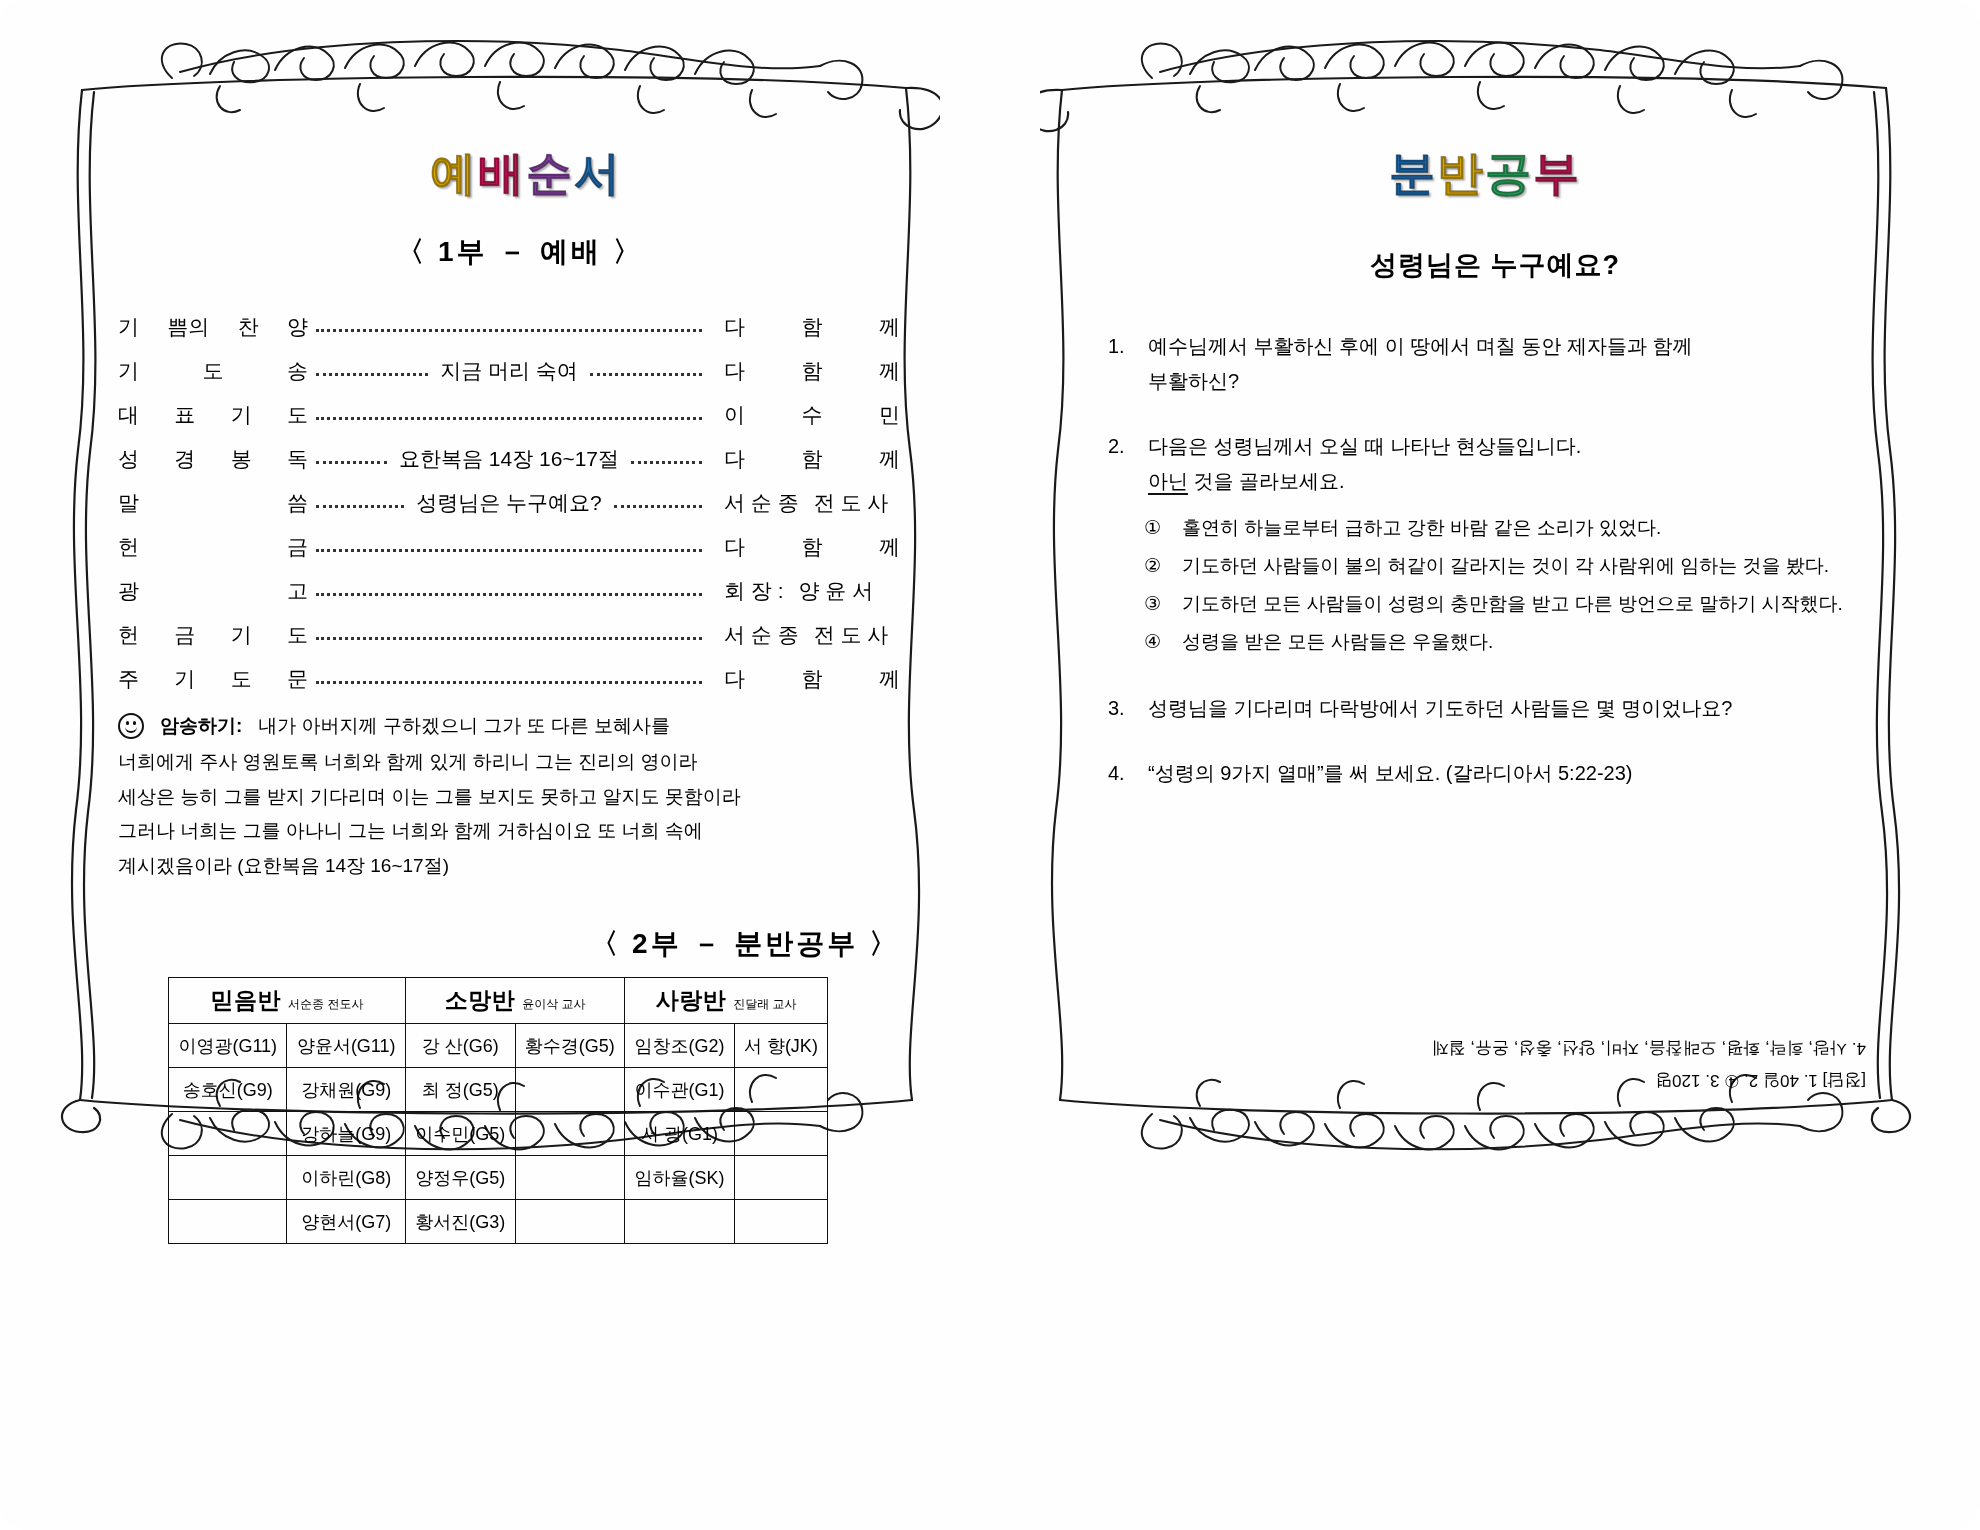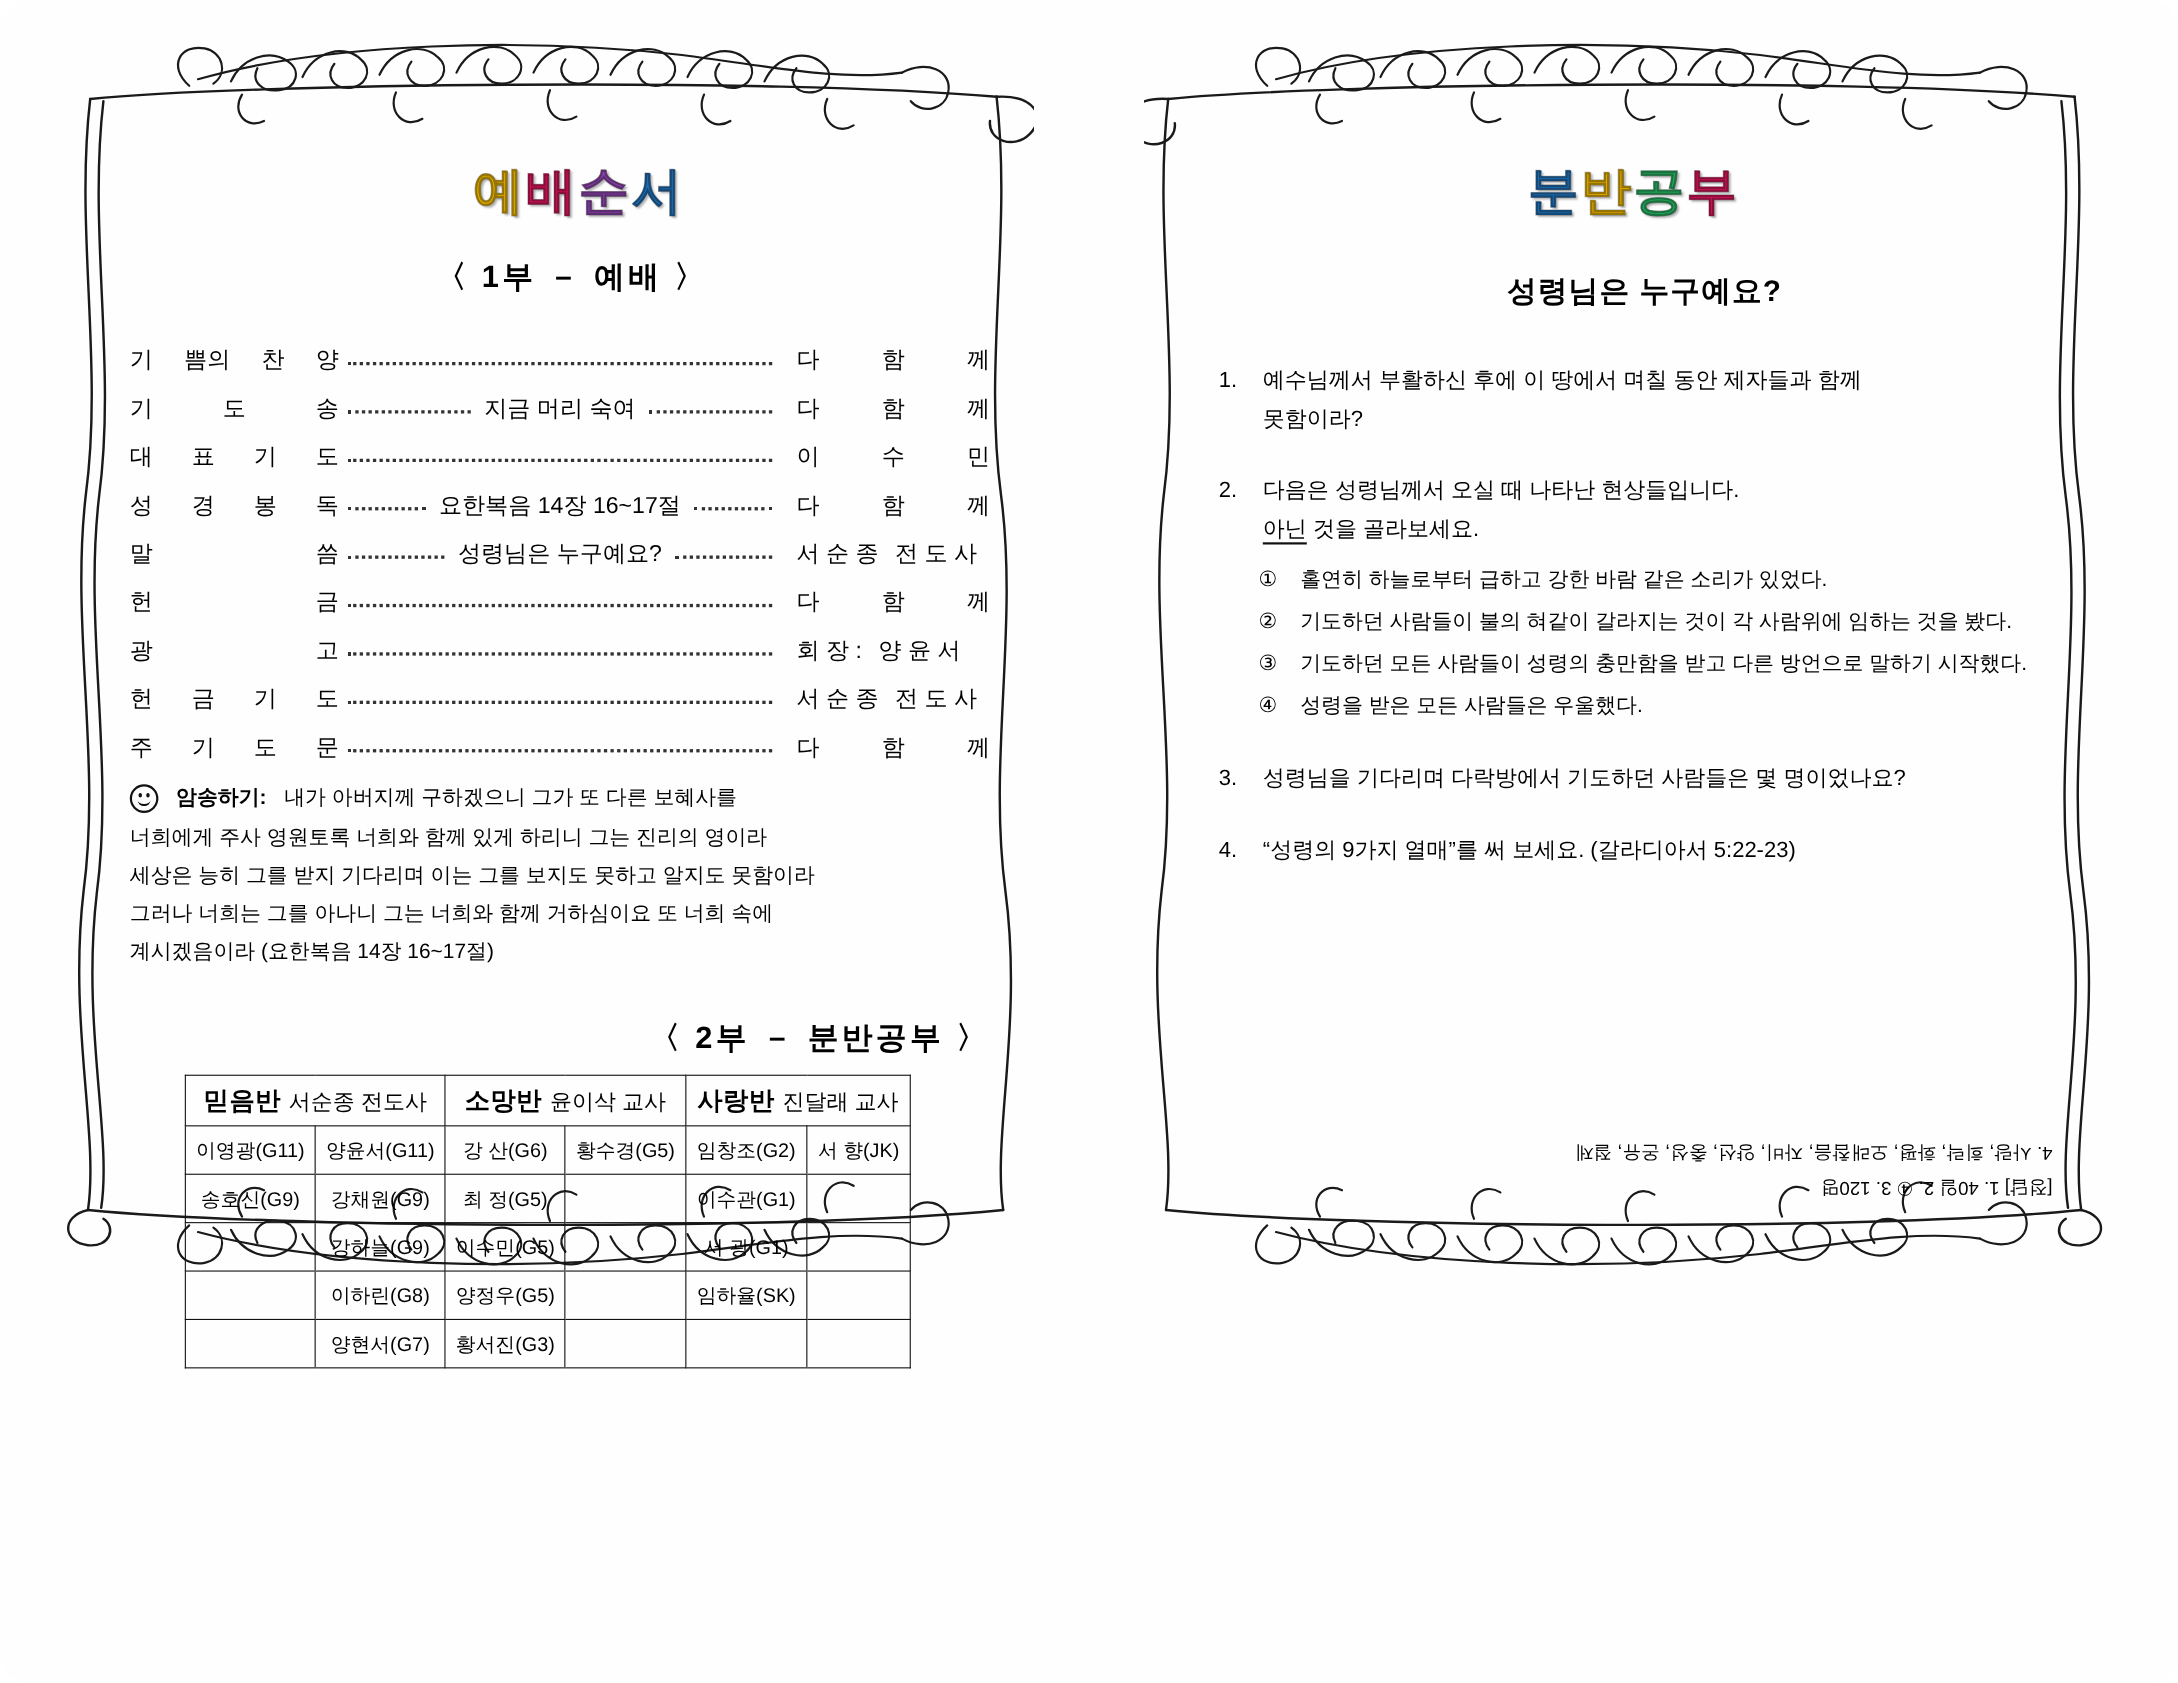--- a/index.html
+++ b/index.html
@@ -142,21 +142,21 @@
     border: 1.6px solid #111;
     padding: 7px 8px;
     vertical-align: middle;
     height: 44px;
   }
   .class-table .hdr { text-align: center; white-space: nowrap; }
   .class-table .hdr .cls {
     font-weight: 800; font-size: 23px; letter-spacing: 0.5px;
   }
   .class-table .hdr .tch {
-    font-size: 20px; font-weight: 500; margin-left: 7px;
+    font-size: 12px; font-weight: 500; margin-left: 7px;
   }
   .class-table td.name { text-align: center; font-size: 18px; }
   .class-table td.inner-dot { border-right: 1.6px dotted #111; }
 
   
   .lesson-title {
     text-align: center;
     font-size: 27px;
     font-weight: 700;
     margin: 48px 0 0 30px;
@@ -507,21 +507,21 @@
       <div class="rainbow-title right-title" id="right-title"><span style="color: rgb(31, 111, 181);">분</span><span style="color: rgb(232, 178, 0);">반</span><span style="color: rgb(39, 174, 96);">공</span><span style="color: rgb(212, 20, 90);">부</span></div>
 
       <div class="lesson-title">성령님은 누구예요?</div>
 
       <div class="q-list" id="question-list">
           <div class="q-item">
             <div class="q-line">
               <div class="q-num">1.</div>
               <div class="q-text">예수님께서 부활하신 후에 이 땅에서 며칠 동안 제자들과 함께</div>
             </div>
-            <div class="q-cont">못함이라?</div>
+            <div class="q-cont">부활하신?</div>
           </div>
           <div class="q-item">
             <div class="q-line">
               <div class="q-num">2.</div>
               <div class="q-text">다음은 성령님께서 오실 때 나타난 현상들입니다.</div>
             </div>
             <div class="q-cont"><span class="u-line">아닌</span><span> 것을 골라보세요.</span></div>
             <div class="choices">
               <div class="choice">
                 <div class="c-num">①</div>

